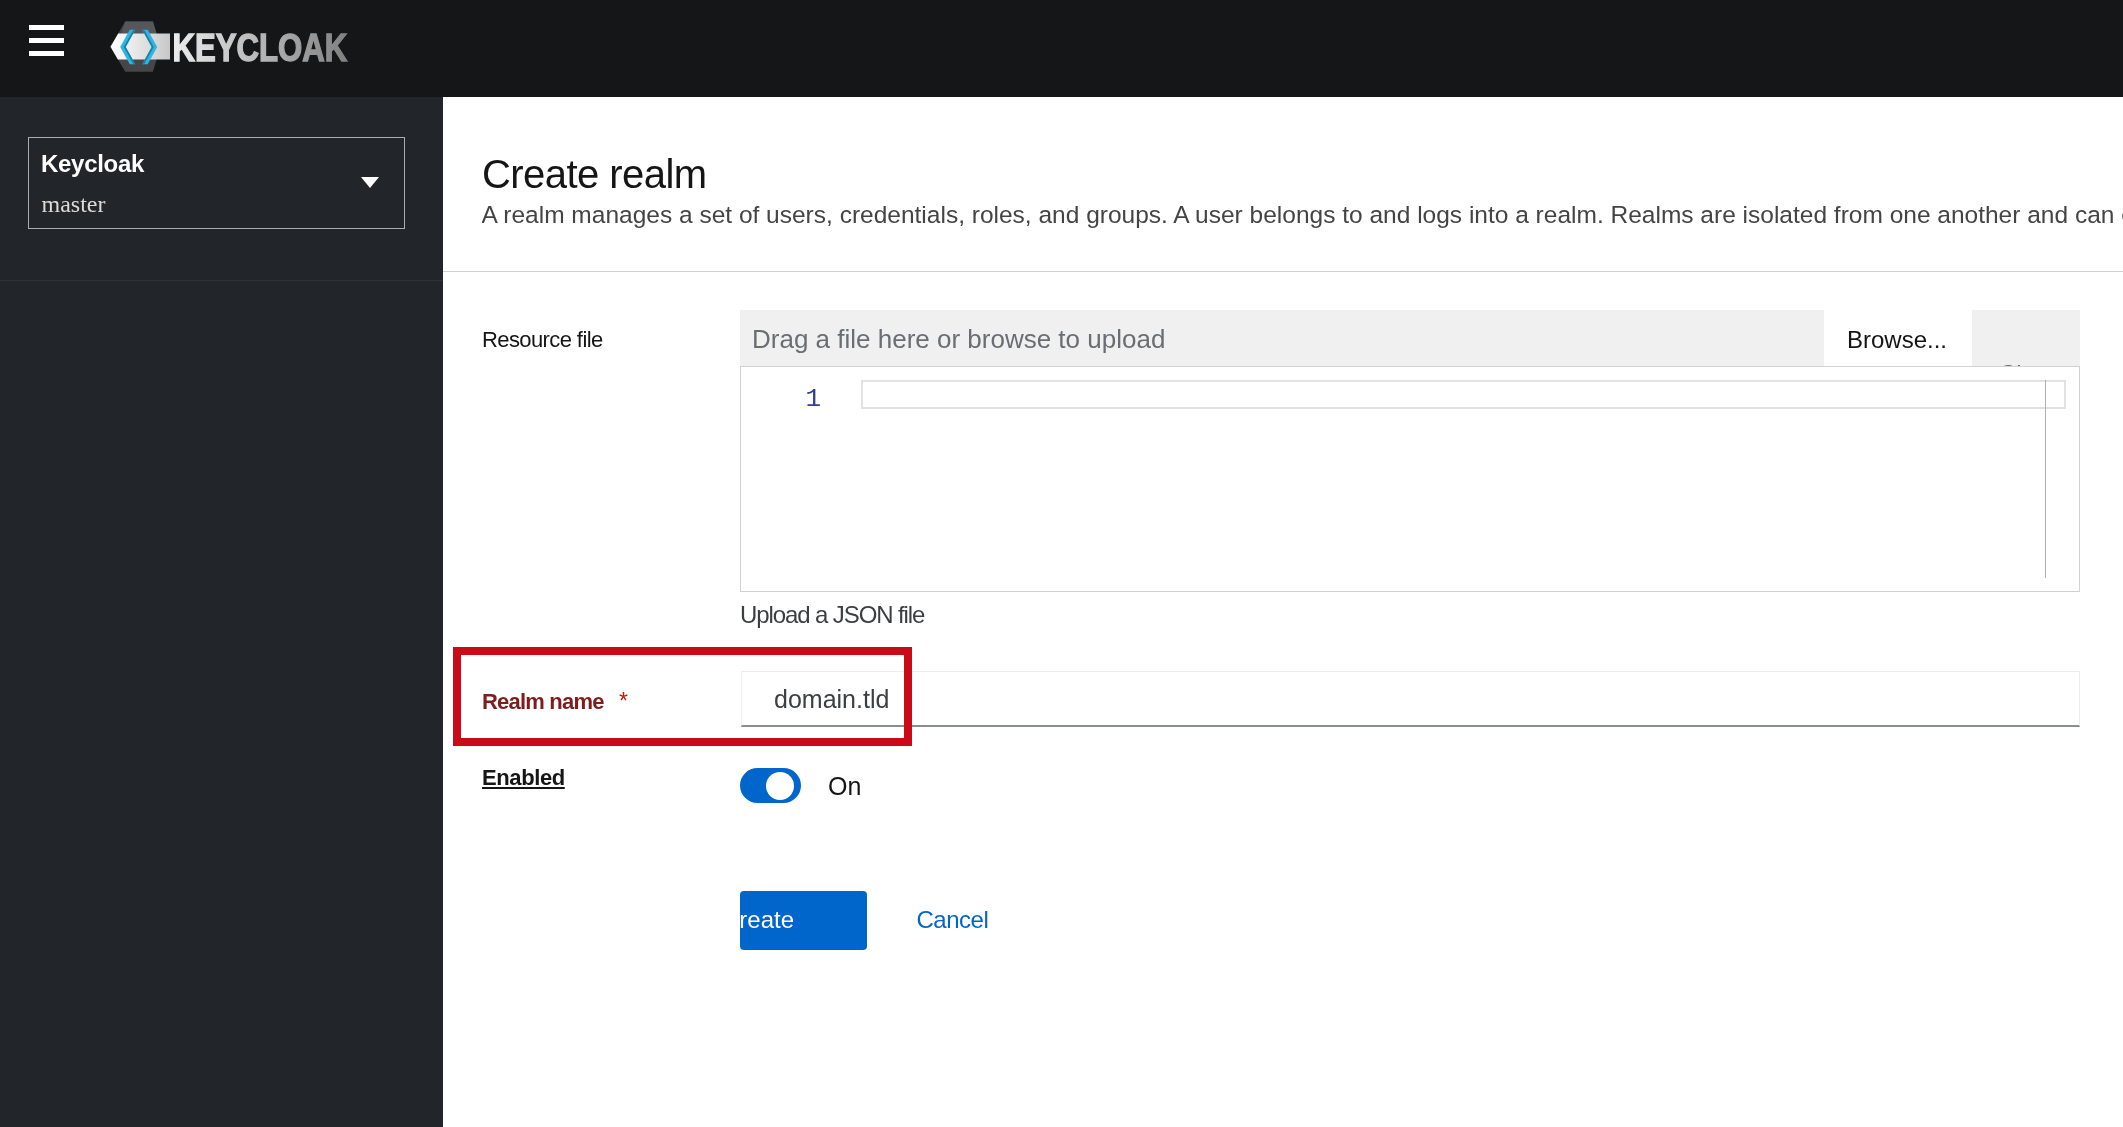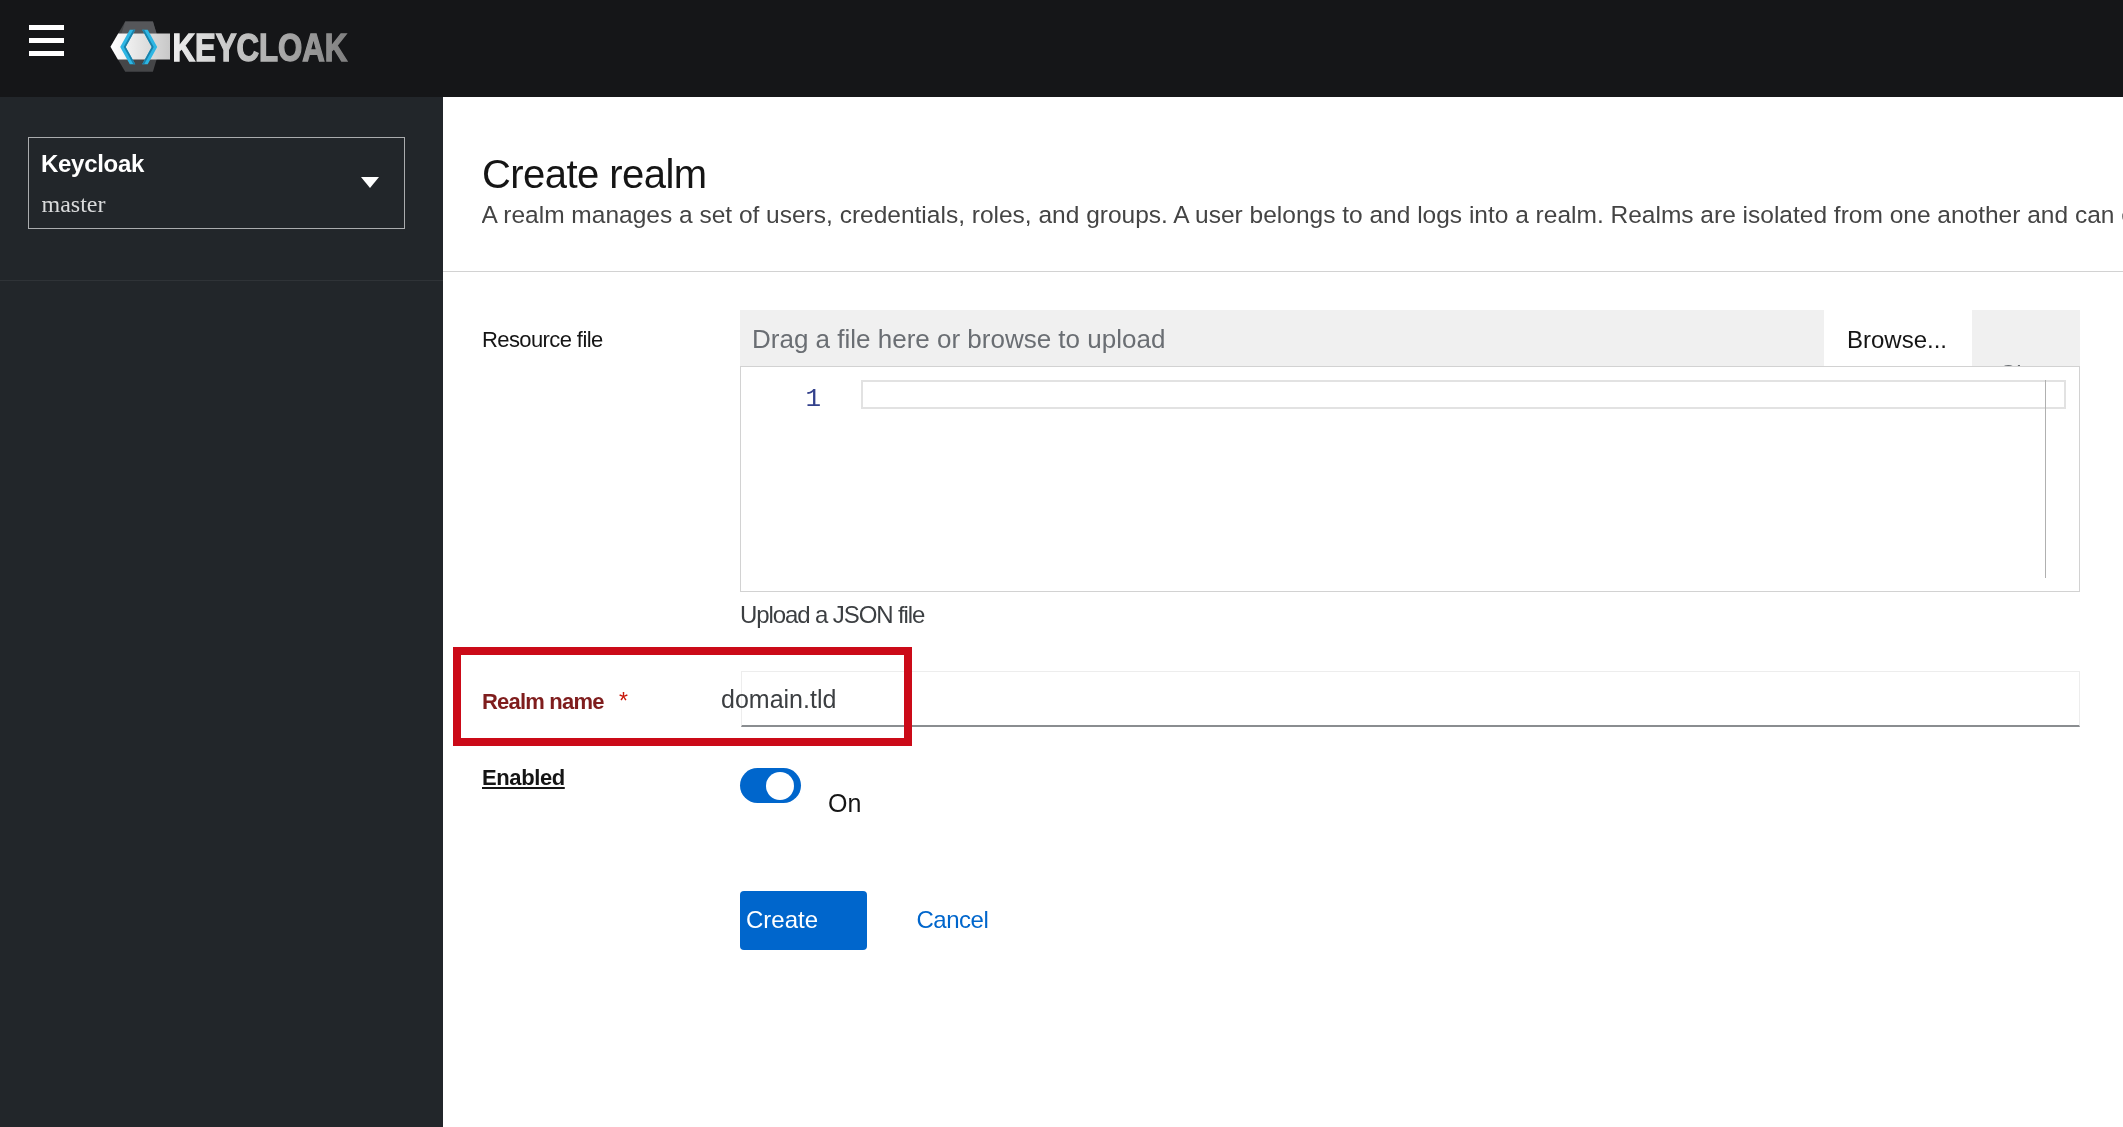--- a/index.html
+++ b/index.html
@@ -59,24 +59,24 @@
 <div class="abs" style="left:740px;top:366px;width:1340px;height:226px;border:1px solid #d2d2d2;background:#fff;"></div>
 <div class="txt" style="left:805.5px;top:386px;font-size:26px;font-family:'Liberation Mono',monospace;color:#33418c;">1</div>
 <div class="abs" style="left:861px;top:380.4px;width:1205px;height:28.2px;border:2.5px solid #e2e2e2;"></div>
 <div class="abs" style="left:2045px;top:380px;width:1px;height:198px;background:#b0b0b0;"></div>
 <div class="txt" style="left:740px;top:602.5px;font-size:24px;letter-spacing:-1.1px;color:#3c3f42;">Upload a JSON file</div>
 
 <div class="txt" style="left:482px;top:690.5px;font-size:22px;font-weight:bold;letter-spacing:-0.8px;color:#7f1d1d;">Realm name</div>
 <div class="txt" style="left:619px;top:690px;font-size:23px;color:#c9190b;">*</div>
 
 <div class="abs" style="left:741px;top:671px;width:1339px;height:56px;background:#fff;border:1px solid #ededed;border-bottom:2px solid #8a8d90;"></div>
-<div class="txt" style="left:721px;top:687px;font-size:25px;color:#3c3f42;">domain.tld</div>
+<div class="txt" style="left:774px;top:687px;font-size:25px;color:#3c3f42;">domain.tld</div>
 
 <div class="abs" style="left:452.5px;top:646.6px;width:459.5px;height:99px;border:8px solid #cb0a18;"></div>
 
 <div class="txt" style="left:482px;top:767.1px;font-size:22px;font-weight:bold;letter-spacing:-0.4px;color:#151515;text-decoration:underline;">Enabled</div>
 <div class="abs" style="left:740px;top:768px;width:61px;height:35px;border-radius:17.5px;background:#0066cc;"></div>
 <div class="abs" style="left:766px;top:771.5px;width:28px;height:28px;border-radius:50%;background:#fff;"></div>
-<div class="txt" style="left:828px;top:773.9px;font-size:25px;color:#151515;margin-top:17px;">On</div>
+<div class="txt" style="left:828px;top:773.9px;font-size:25px;color:#151515;">On</div>
 
 <div class="abs" style="left:740px;top:891px;width:127px;height:59px;border-radius:4px;background:#0066cc;"></div>
-<div class="txt" style="left:746px;top:908.3px;font-size:24px;color:#fff;">Create</div>
+<div class="txt" style="left:722px;top:908.3px;font-size:24px;color:#fff;">Create</div>
 <div class="txt" style="left:916.5px;top:908.3px;font-size:24px;letter-spacing:-0.5px;color:#0066cc;">Cancel</div>
 
 </body></html>

